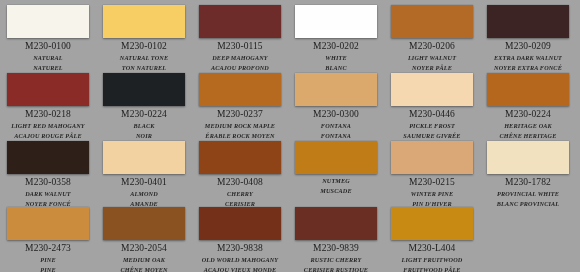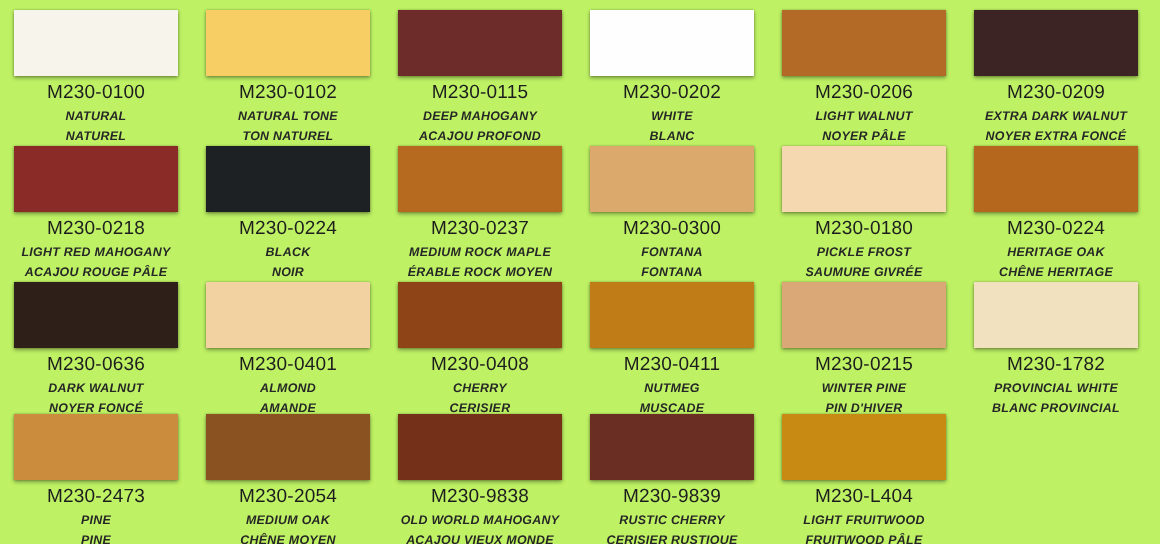--- a/index.html
+++ b/index.html
@@ -11,21 +11,22 @@
     width: 580px;
     height: 272px;
     overflow: hidden;
     font-family: "Liberation Sans", sans-serif;
     color: #1a1a1a;
   }
   #swatch-chart {
     position: relative;
     width: 580px;
     height: 272px;
-    background: #bef264;
+    background: #a3a3a3;
+    font-family: Liberation Serif, serif;
   }
   .swatch-grid {
     display: grid;
     grid-template-columns: repeat(6, 96px);
     grid-template-rows: 68px 68px 66px 70px;
     padding: 5px 0 0 7px;
     box-sizing: border-box;
   }
   .swatch-cell {
     width: 90px;
@@ -121,51 +122,50 @@
         <div class="swatch-name-fr">ÉRABLE ROCK MOYEN</div>
       </div>
       <div class="swatch-cell">
         <div class="swatch-chip" style="background: rgb(219, 169, 107);"></div>
         <div class="swatch-code">M230-0300</div>
         <div class="swatch-name-en">FONTANA</div>
         <div class="swatch-name-fr">FONTANA</div>
       </div>
       <div class="swatch-cell">
         <div class="swatch-chip" style="background: rgb(245, 215, 176);"></div>
-        <div class="swatch-code">M230-0180</div>
+        <div class="swatch-code">M230-0446</div>
         <div class="swatch-name-en">PICKLE FROST</div>
         <div class="swatch-name-fr">SAUMURE GIVRÉE</div>
       </div>
       <div class="swatch-cell">
         <div class="swatch-chip" style="background: rgb(181, 103, 30);"></div>
         <div class="swatch-code">M230-0224</div>
         <div class="swatch-name-en">HERITAGE OAK</div>
         <div class="swatch-name-fr">CHÊNE HERITAGE</div>
       </div>
       <div class="swatch-cell">
         <div class="swatch-chip" style="background: rgb(46, 32, 24);"></div>
-        <div class="swatch-code">M230-0636</div>
+        <div class="swatch-code">M230-0358</div>
         <div class="swatch-name-en">DARK WALNUT</div>
         <div class="swatch-name-fr">NOYER FONCÉ</div>
       </div>
       <div class="swatch-cell">
         <div class="swatch-chip" style="background: rgb(242, 210, 160);"></div>
         <div class="swatch-code">M230-0401</div>
         <div class="swatch-name-en">ALMOND</div>
         <div class="swatch-name-fr">AMANDE</div>
       </div>
       <div class="swatch-cell">
         <div class="swatch-chip" style="background: rgb(143, 68, 24);"></div>
         <div class="swatch-code">M230-0408</div>
         <div class="swatch-name-en">CHERRY</div>
         <div class="swatch-name-fr">CERISIER</div>
       </div>
       <div class="swatch-cell">
         <div class="swatch-chip" style="background: rgb(192, 124, 22);"></div>
-        <div class="swatch-code">M230-0411</div>
         <div class="swatch-name-en">NUTMEG</div>
         <div class="swatch-name-fr">MUSCADE</div>
       </div>
       <div class="swatch-cell">
         <div class="swatch-chip" style="background: rgb(217, 168, 118);"></div>
         <div class="swatch-code">M230-0215</div>
         <div class="swatch-name-en">WINTER PINE</div>
         <div class="swatch-name-fr">PIN D'HIVER</div>
       </div>
       <div class="swatch-cell">

